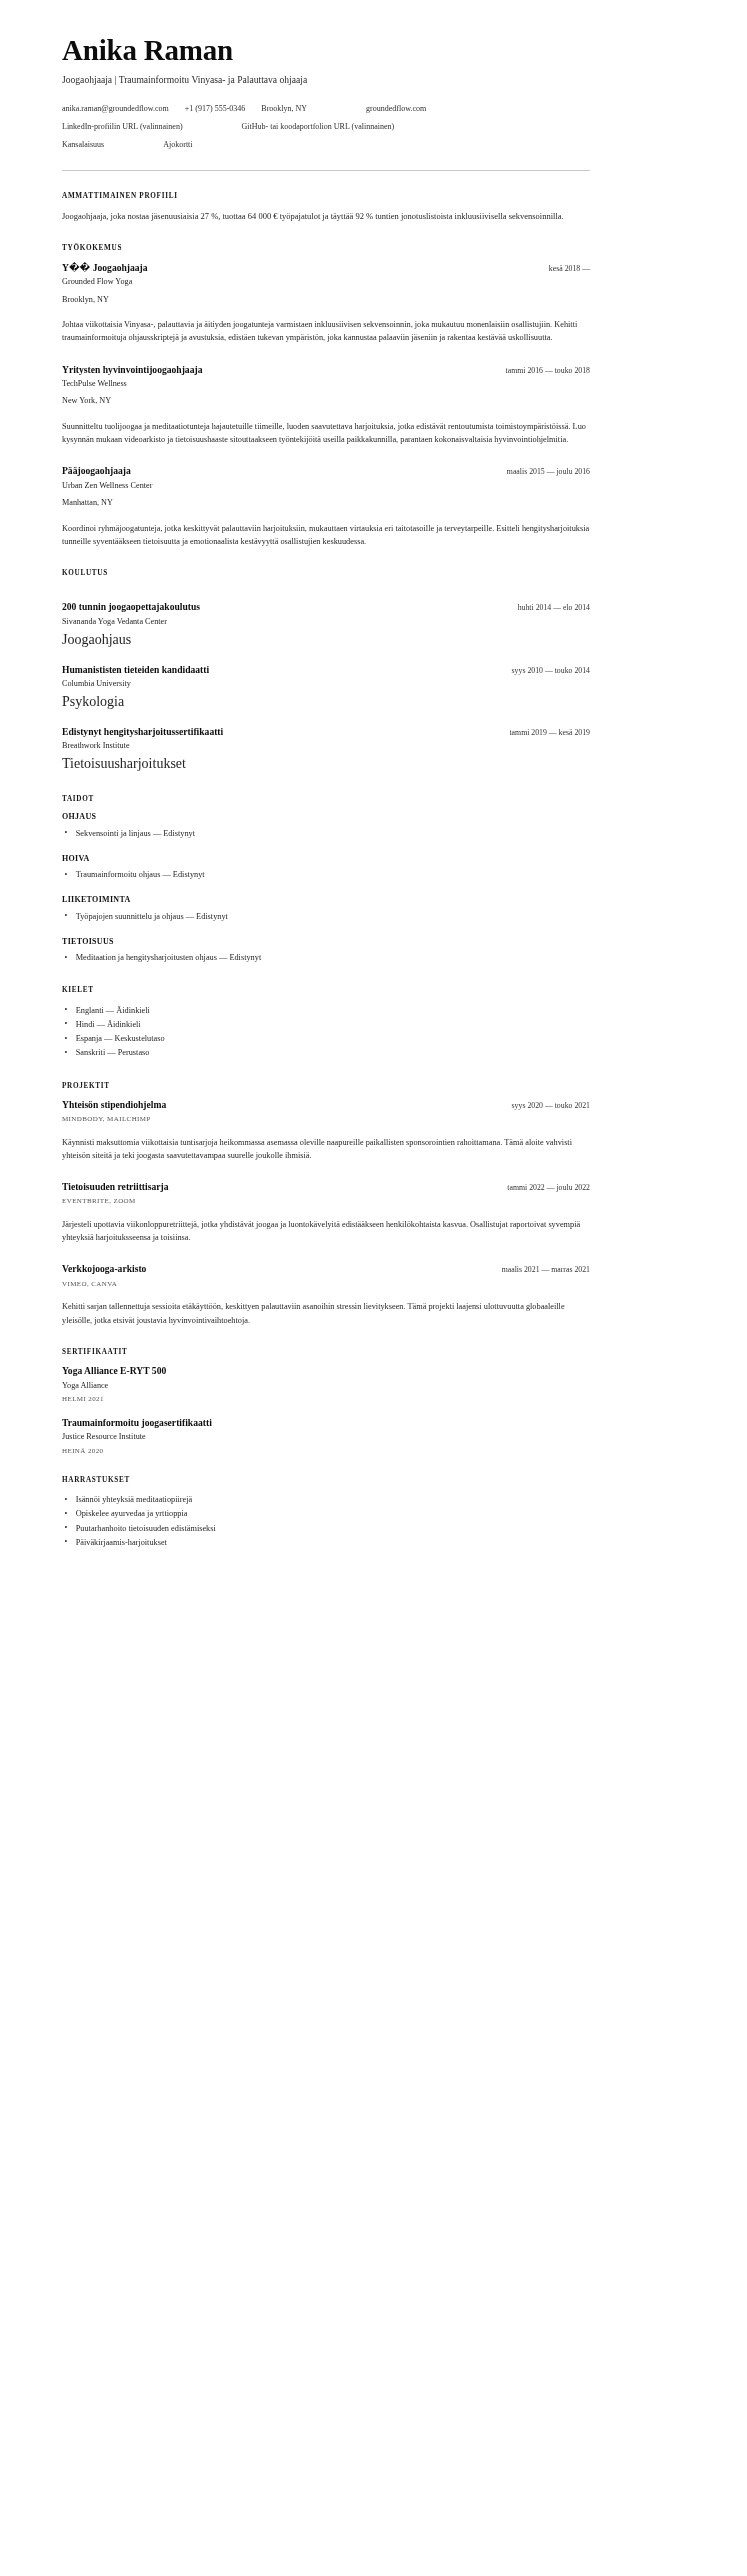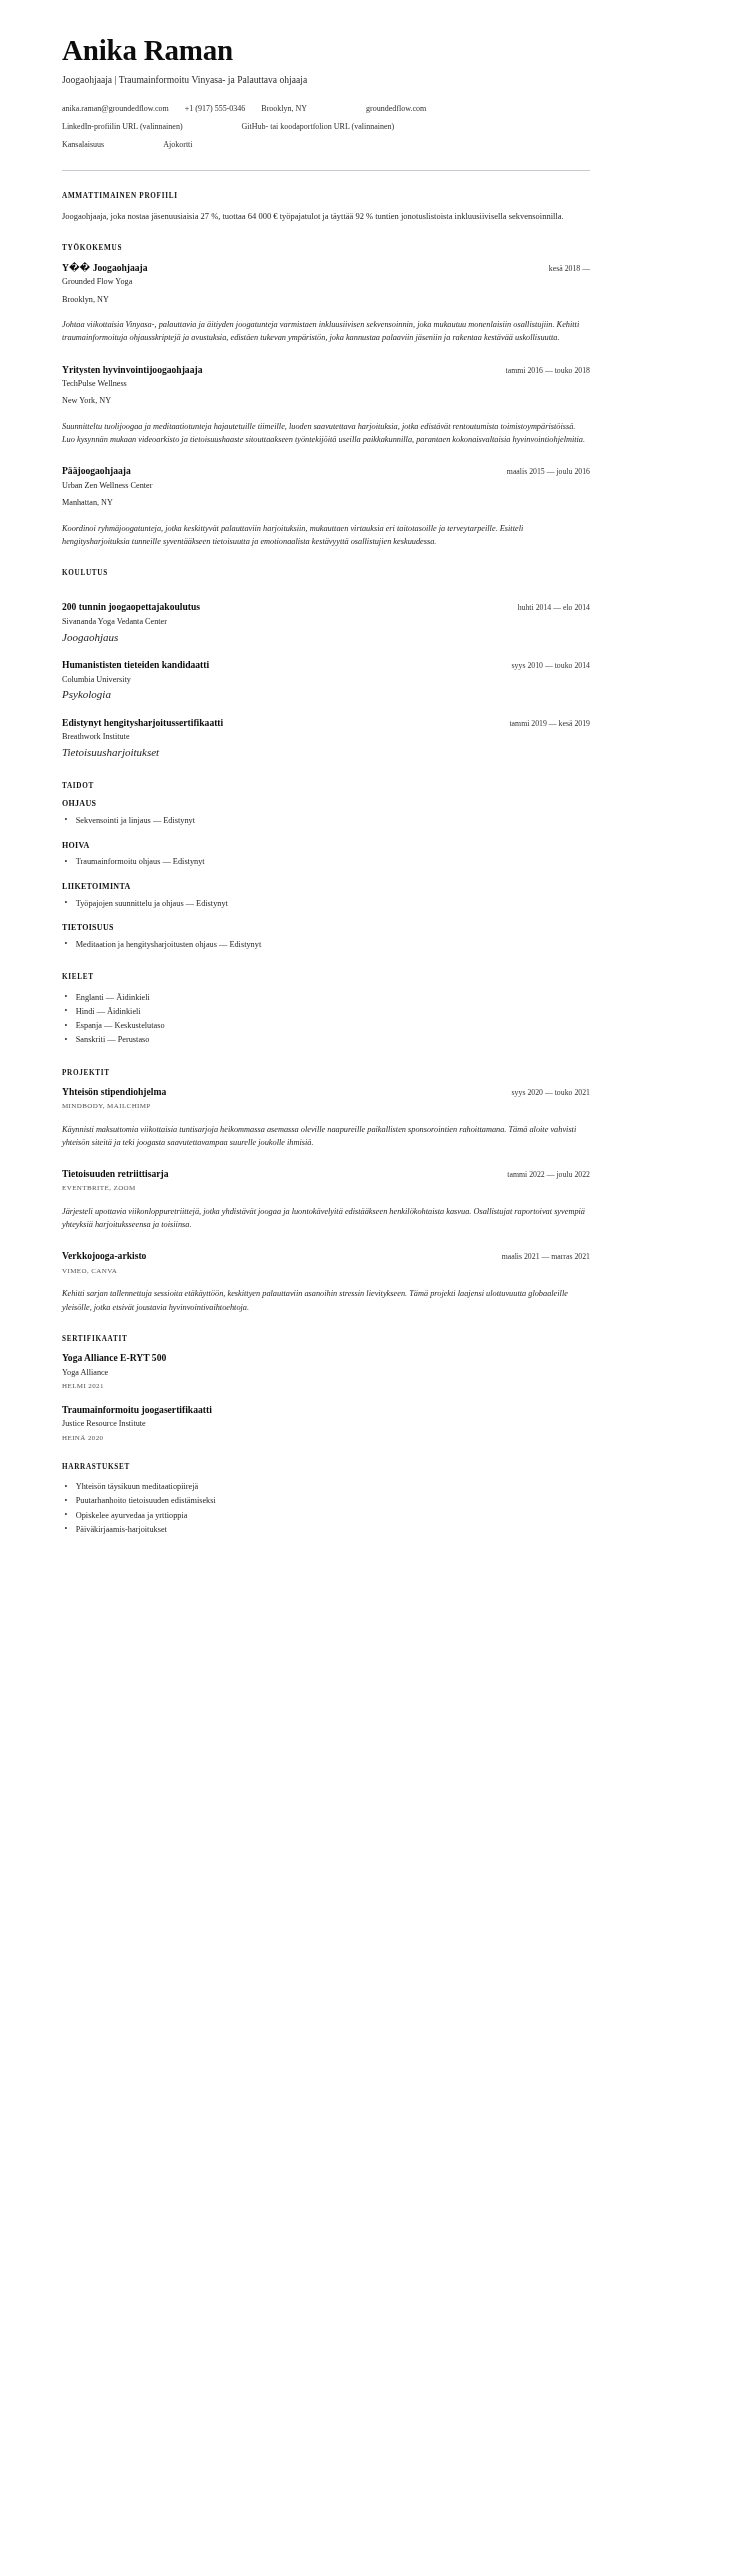--- a/index.html
+++ b/index.html
@@ -105,40 +105,38 @@
     margin: 1.9px 0 0 0;
     line-height: 1.45;
   }
   .entry-loc {
     font-size: 8.2px;
     color: #242424;
     margin: 5.6px 0 0 0;
     line-height: 1.45;
   }
   .entry-sub {
-    font-size: 11px;
+    font-size: 14px;
     color: #242424;
     margin: 1.9px 0 0 0;
     line-height: 1.45;
-    font-style: italic;
   }
   .entry-meta {
     font-size: 7px;
     letter-spacing: 0.4px;
     text-transform: uppercase;
     color: #555;
     margin: 3.7px 0 0 0;
   }
   .entry-desc {
     font-size: 8.3px;
     line-height: 1.62;
     color: #1f1f1f;
     margin: 12.5px 0 0 0;
     max-width: 579px;
-    font-style: italic;
   }
 
   
   .skill-group { margin-bottom: 12.5px; }
   .skill-group:last-child { margin-bottom: 0; }
   .skill-group-title {
     font-size: 8px;
     font-weight: 700;
     letter-spacing: 0.3px;
     text-transform: uppercase;
@@ -350,21 +348,21 @@
     <div class="entry">
       <h3 class="entry-title">Traumainformoitu joogasertifikaatti</h3>
       <p class="entry-org">Justice Resource Institute</p>
       <p class="entry-meta">HEINÄ 2020</p>
     </div>
   </section>
 
   <section class="section" style="margin-bottom:0;">
     <h2 class="section-title">Harrastukset</h2>
     <ul class="bullets">
-      <li>Yhteisön täysikuun meditaatiopiirejä</li>
+      <li>Isännöi yhteyksiä meditaatiopiirejä</li>
+      <li>Opiskelee ayurvedaa ja yrttioppia</li>
       <li>Puutarhanhoito tietoisuuden edistämiseksi</li>
-      <li>Opiskelee ayurvedaa ja yrttioppia</li>
       <li>Päiväkirjaamis-harjoitukset</li>
     </ul>
   </section>
 
 </div>
 
 
 </body></html>

